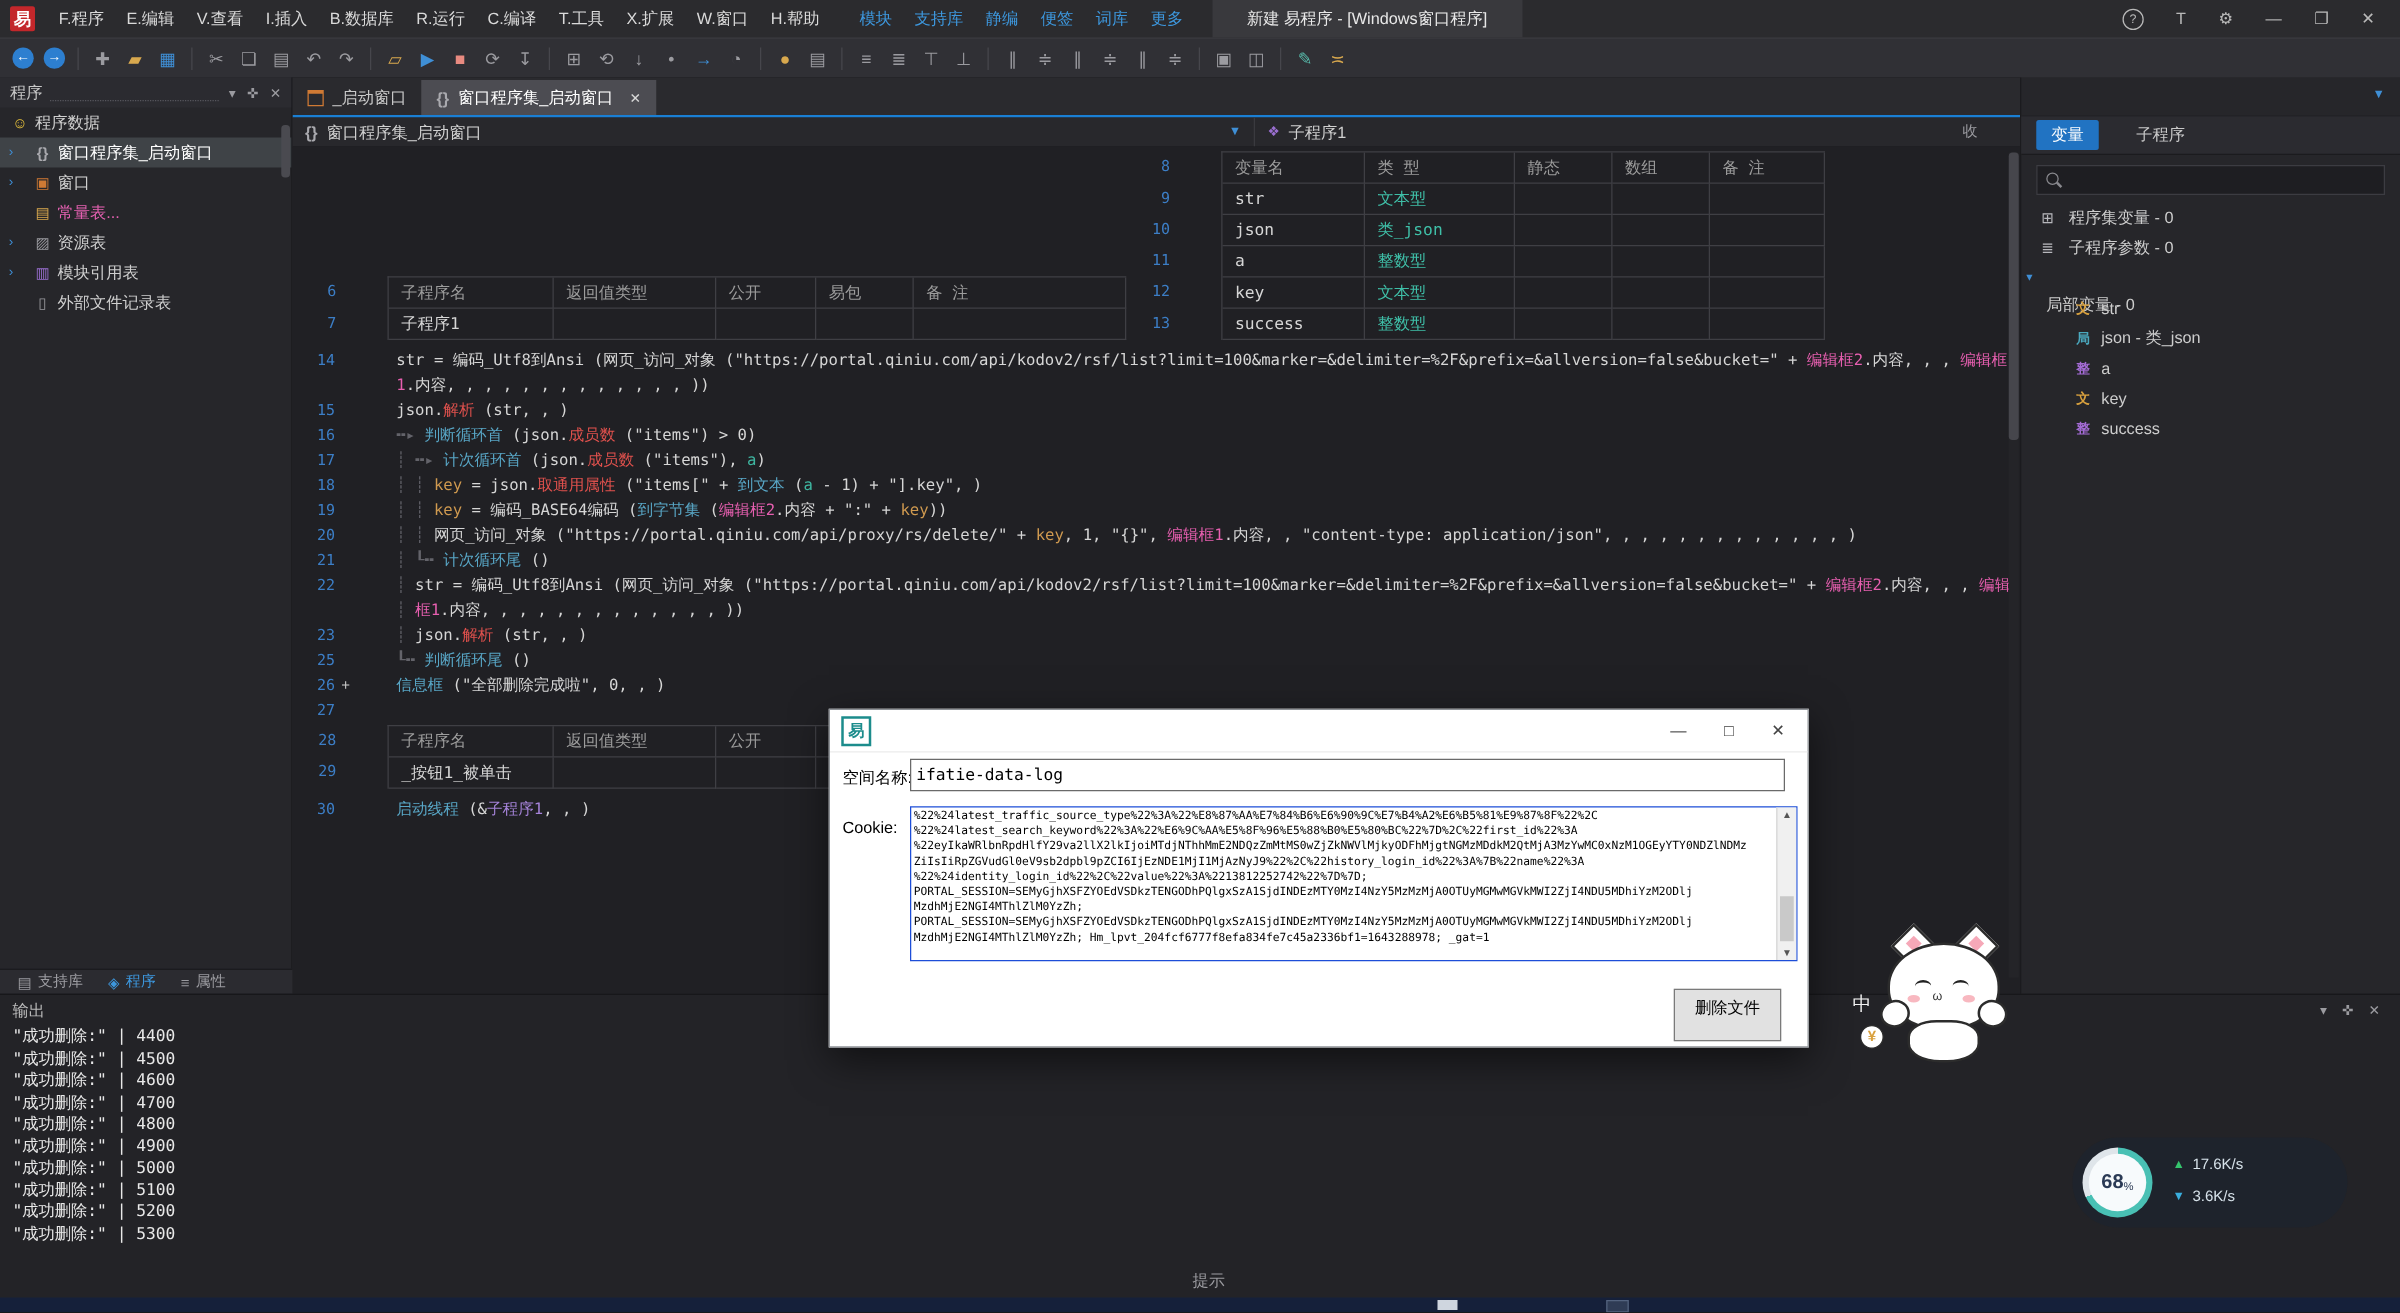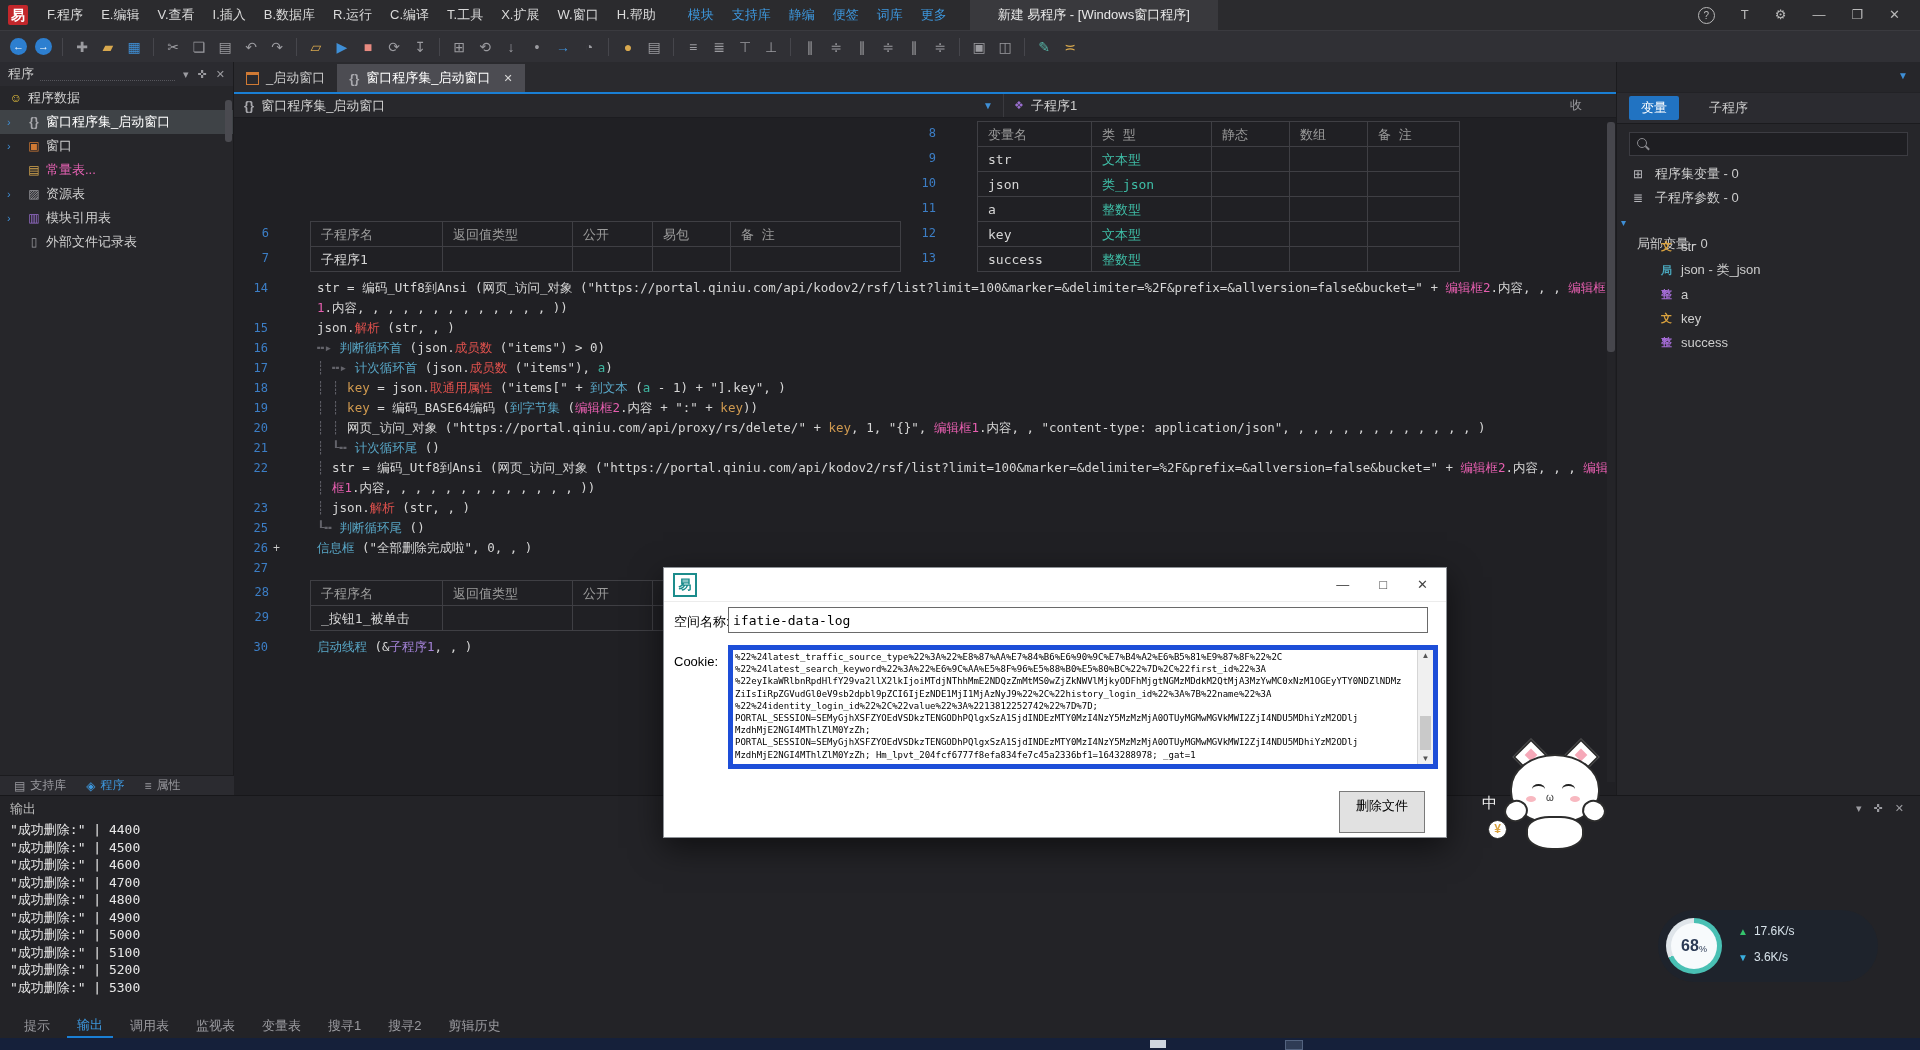--- a/index.html
+++ b/index.html
@@ -89,37 +89,37 @@
   .r-chev{position:absolute;left:4px;color:#3f8fd6;font-size:10px;}
   .r-badge{position:absolute;left:44px;font-size:11px;font-weight:bold;}
   .r-llbl{margin-left:64px;}
   .b-yellow{color:#d9a13e;} .b-teal{color:#4aa8be;} .b-violet{color:#a36bd4;}
   
   .outpanel{position:absolute;left:0;top:795px;width:1920px;height:219px;background:#232327;border-top:1px solid #17171a;box-sizing:border-box;}
   .o-head{height:25px;display:flex;align-items:center;padding:0 10px;}
   .o-title{color:#b9b9b9;}
   .o-icons{margin-left:auto;display:flex;gap:12px;color:#9b9ba0;font-size:11px;padding-right:6px;}
   .o-lines{padding-left:10px;font-family:"DejaVu Sans Mono",monospace;font-size:13px;color:#e8e8e8;line-height:17.5px;}
-  .btabs{position:absolute;left:0;top:1014px;width:1920px;height:24px;background:#232327;display:flex;align-items:center;gap:7px;padding-left:14px;box-sizing:border-box;}
+  .btabs{position:absolute;left:0;top:1014px;width:1920px;height:24px;background:#232327;display:flex;align-items:center;gap:23px;padding-left:14px;box-sizing:border-box;flex-direction:column;}
   .btab{color:#9b9ba0;padding:2px 10px;}
   .btab.active{color:#3d97dd;border-bottom:2px solid #1a7fd4;}
   .taskbar{position:absolute;left:0;top:1038px;width:1920px;height:12px;background:#15203a;}
   .tk1{position:absolute;left:1150px;top:2px;width:16px;height:8px;background:#cfd6df;}
   .tk2{position:absolute;left:1285px;top:2px;width:16px;height:8px;background:#2f3c55;border:1px solid #53637f;}
   
   .dialog{position:absolute;left:663px;top:567px;width:782px;height:269px;background:#fff;border:1px solid #8e9297;
           box-shadow:0 10px 30px rgba(0,0,0,.55);color:#000;}
   .d-title{height:33px;display:flex;align-items:center;border-bottom:1px solid #ececec;}
   .d-logo{width:20px;height:20px;border:2px solid #1c8c8c;color:#1c8c8c;font-weight:bold;text-align:center;line-height:20px;margin-left:9px;font-size:13px;}
   .d-ctl{margin-left:auto;display:flex;gap:30px;padding-right:18px;color:#444;font-size:13px;}
   .d-row{position:absolute;left:10px;}
   .d-lbl{font-size:13px;color:#000;}
   .d-input{position:absolute;left:64px;top:39px;width:700px;height:26px;border:1px solid #6a6a6a;box-sizing:border-box;
            font-family:"DejaVu Sans Mono",monospace;font-size:13px;padding:2px 4px;background:#fff;color:#000;}
-  .d-cookie{position:absolute;left:64px;top:77px;width:710px;height:124px;border:5px solid #1d4ed8;box-sizing:border-box;background:#fff;}
+  .d-cookie{position:absolute;left:64px;top:77px;width:710px;height:124px;border:1px solid #1d4ed8;box-sizing:border-box;background:#fff;}
   .d-ck-lines{position:absolute;left:2px;top:1px;right:17px;bottom:1px;overflow:hidden;
               font-family:"DejaVu Sans Mono",monospace;font-size:9px;line-height:12.2px;color:#000;white-space:nowrap;}
   .d-scroll{position:absolute;right:0;top:0;width:15px;height:100%;background:#f0f0f0;border-left:1px solid #d5d5d5;}
   .d-scroll .up{position:absolute;top:1px;left:0;width:15px;text-align:center;font-size:8px;color:#555;}
   .d-scroll .dn{position:absolute;bottom:1px;left:0;width:15px;text-align:center;font-size:8px;color:#555;}
   .d-scroll .th{position:absolute;top:58%;left:2px;width:11px;height:30%;background:#c9c9c9;}
   .d-btn{position:absolute;left:675px;top:223px;width:86px;height:42px;background:#e1e1e1;border:1px solid #7a7a7a;
          font-size:13px;color:#000;text-align:center;line-height:28px;box-sizing:border-box;}
   
   .cat{position:absolute;left:1480px;top:742px;width:150px;height:112px;z-index:40;}

